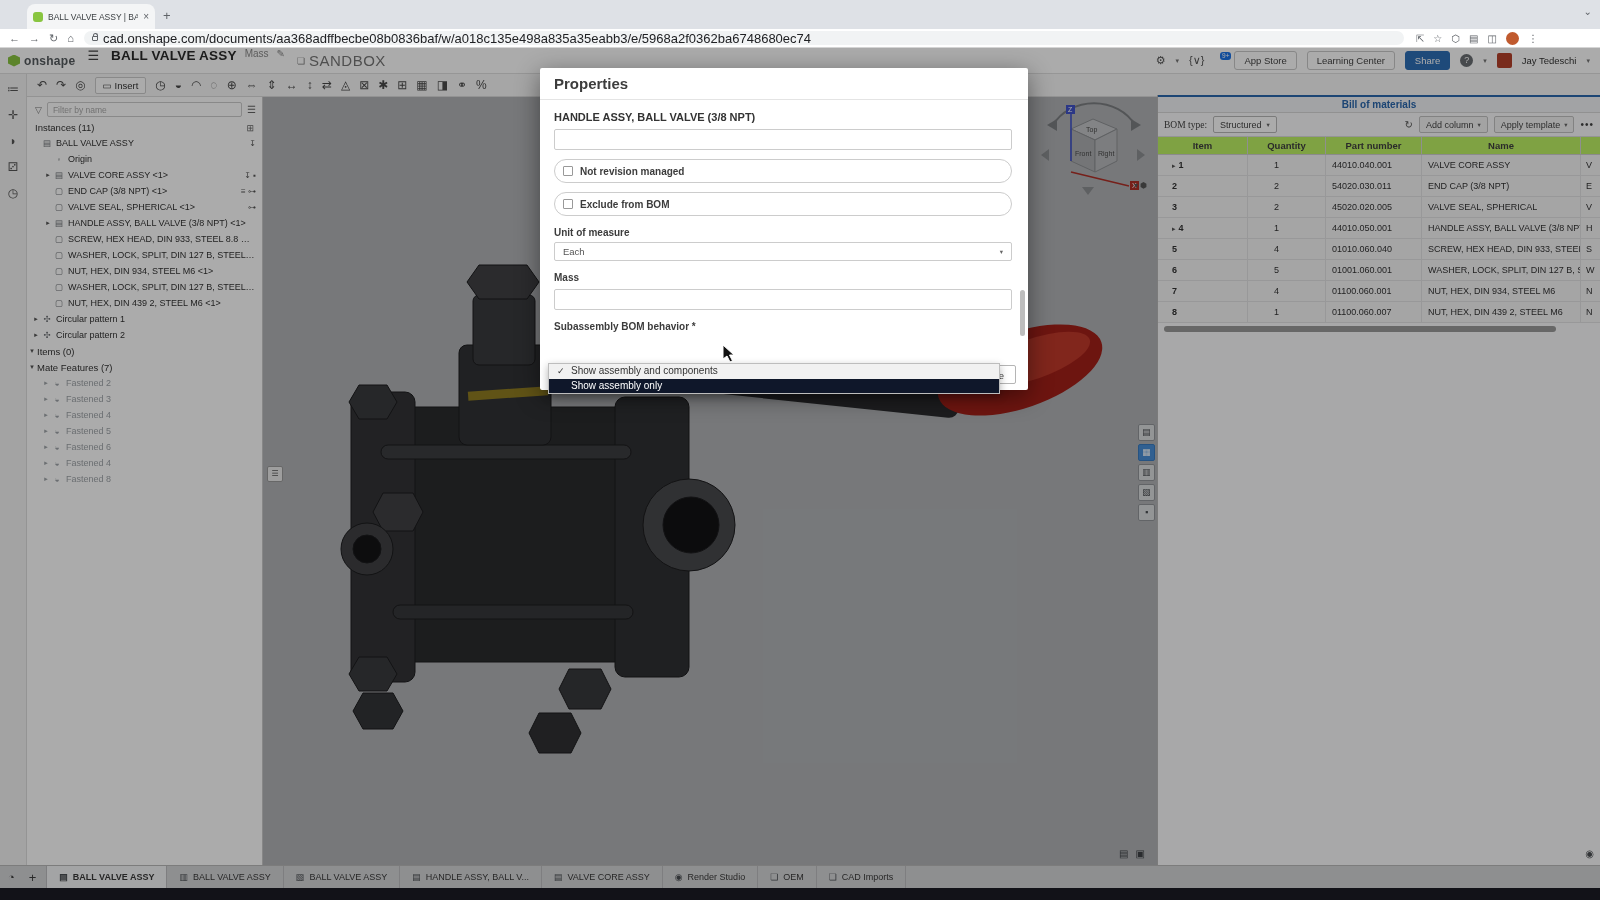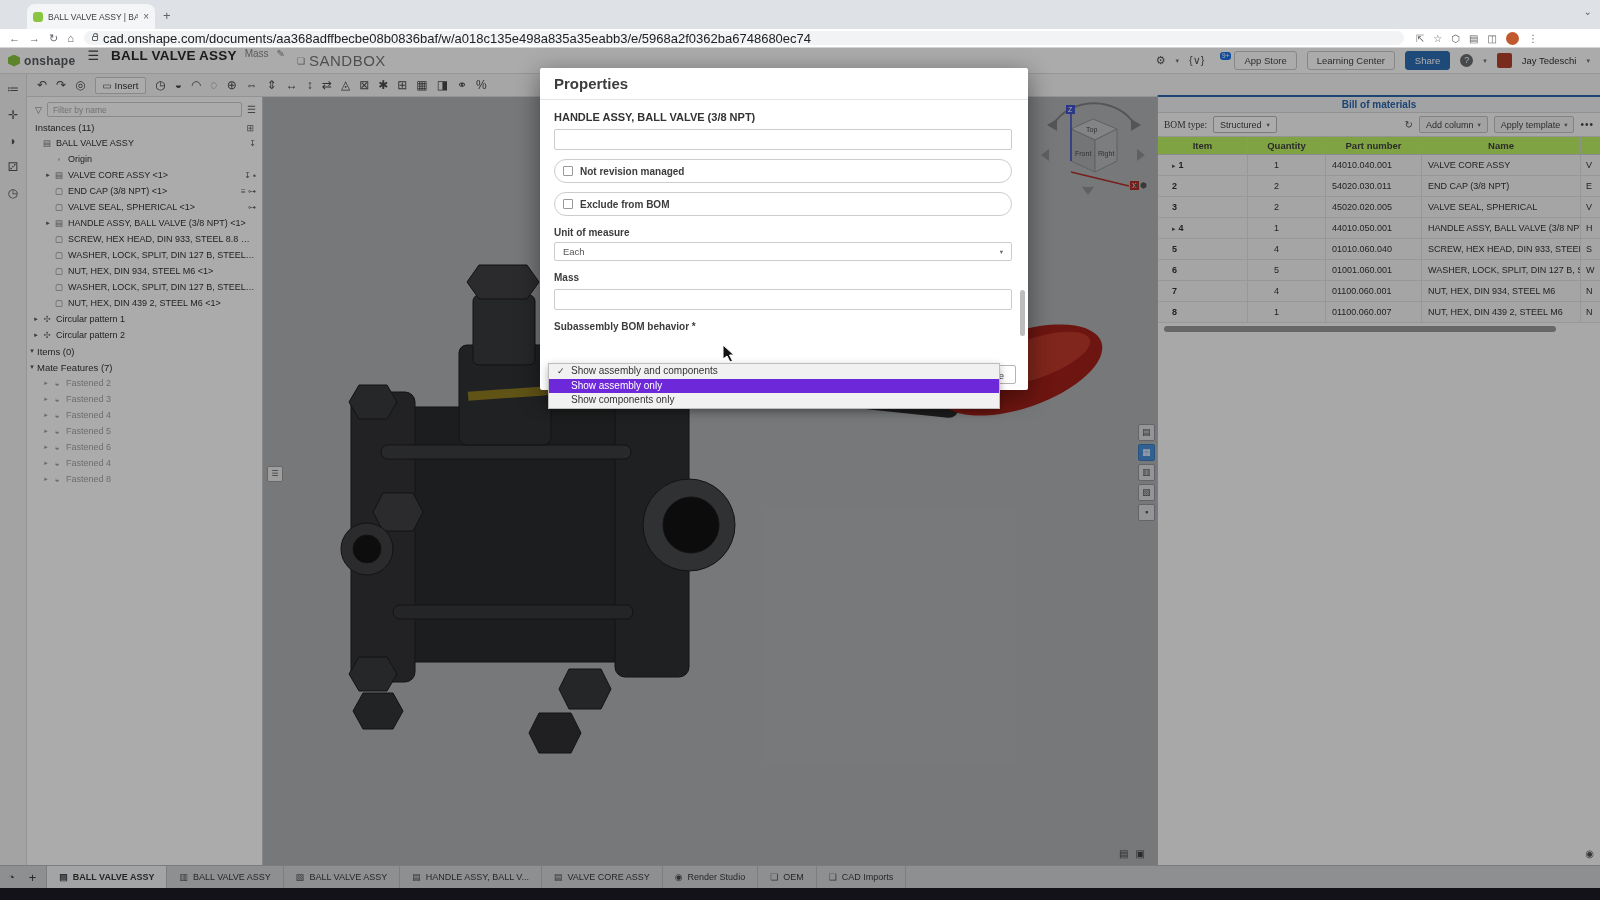--- a/index.html
+++ b/index.html
@@ -129,21 +129,21 @@
   .dlg-input { width:458px; height:21px; border:1px solid #ccc; border-radius:2px; margin-top:6px; font-size:10px; padding:0 6px; color:#333; background:#fff; display:block; }
   .cb-box { width:458px; height:24px; border:1px solid #ccc; border-radius:12px; margin-top:9px; display:flex; align-items:center; gap:7px; padding:0 8px; }
   .cb-sq { width:10px; height:10px; border:1px solid #999; border-radius:1px; background:#fff; flex:none; }
   .cb-lbl { font-size:10px; font-weight:bold; color:#3c3c3c; }
   .fld-lbl { margin-top:11px; font-size:10px; font-weight:bold; color:#3c3c3c; }
   #unit-select { width:458px; height:19px; border:1px solid #ccc; border-radius:2px; margin-top:4px; display:flex; align-items:center; font-size:9.5px; color:#555; padding:0 8px; }
   #unit-select .caret { margin-left:auto; }
   #dd-list { position:absolute; left:8px; top:252px; width:452px; background:#f1f1f1; border:1px solid #bdbdbd; box-shadow:0 3px 8px rgba(0,0,0,.3); z-index:80; }
   .dd-opt { height:14.5px; line-height:14.5px; font-size:10px; color:#333; padding-left:8px; display:flex; gap:5px; }
   .dd-opt .chk { width:9px; font-size:9px; }
-  .dd-opt.hl { background:#6d28d9; color:#fff; }
+  .dd-opt.hl { background:#0f172a; color:#fff; }
   #dlg-footer { position:absolute; left:0; bottom:6px; width:100%; display:flex; align-items:center; padding:0 12px; }
   #dlg-undo-redo { font-size:11px; color:#c9c9c9; letter-spacing:8px; }
   #dlg-btns { margin-left:auto; display:flex; gap:6px; }
   .dlg-btn { height:19px; border-radius:2px; font-size:9.5px; padding:0 11px; line-height:19px; }
   .dlg-btn.disabled { background:#a9c6e6; color:#f2f7fc; border:1px solid #a9c6e6; }
   .dlg-btn.close { background:#fff; color:#444; border:1px solid #b5b5b5; }
   #dlg-scroll { position:absolute; right:3px; top:222px; width:5px; height:46px; border-radius:3px; background:#bdbdbd; }
   #cursor { position:absolute; left:722px; top:344px; z-index:100; }
 </style>
 </head>
@@ -608,24 +608,20 @@
       <div class="fld-lbl">Subassembly BOM behavior *</div>
       <div id="dd-list">
           <div class="dd-opt">
             <span class="chk">✓</span>
             <span>Show assembly and components</span>
           </div>
           <div class="dd-opt hl">
             <span class="chk"></span>
             <span>Show assembly only</span>
           </div>
-          <div class="dd-opt">
-            <span class="chk"></span>
-            <span>Show components only</span>
-          </div>
         </div>
     </div>
     <div id="dlg-scroll"></div>
     <div id="dlg-footer">
       <span id="dlg-undo-redo"><span>↶</span><span>↷</span></span>
       <div id="dlg-btns">
         <button class="dlg-btn disabled">Apply</button>
         <button class="dlg-btn disabled">Save</button>
         <button class="dlg-btn close">Close</button>
       </div>

